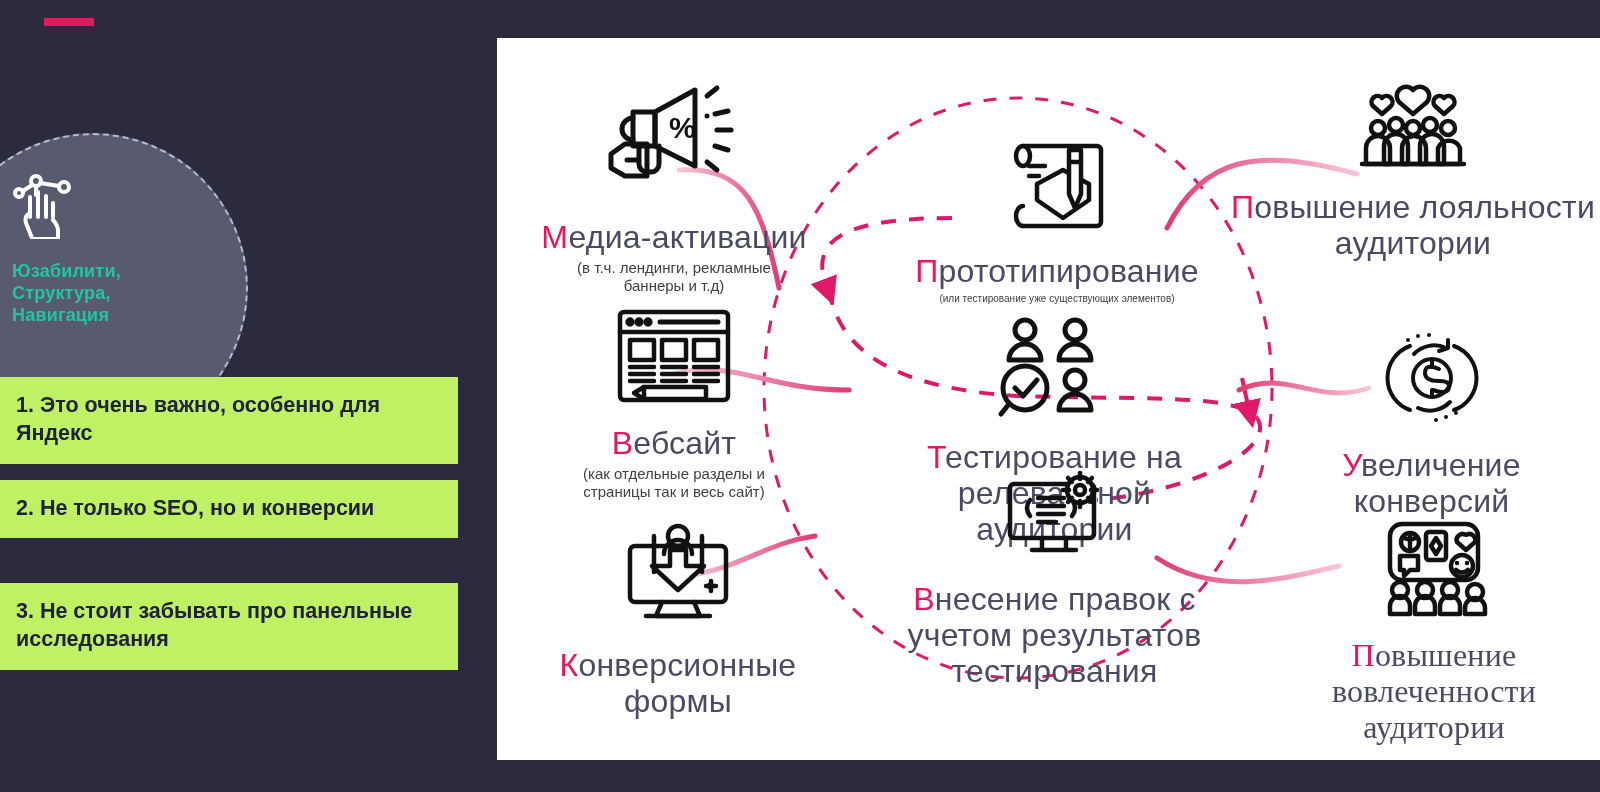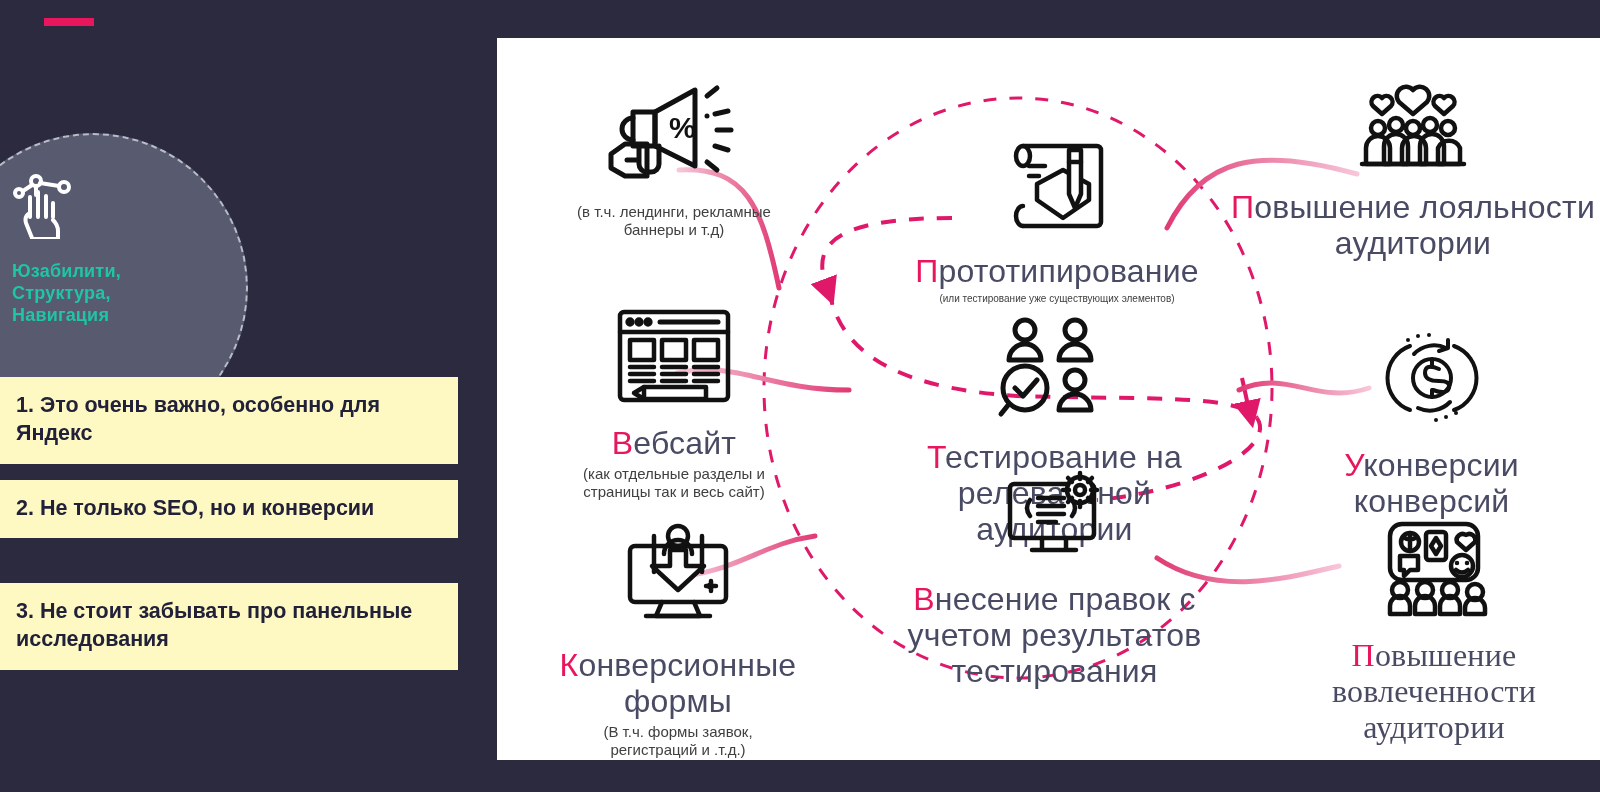--- a/index.html
+++ b/index.html
@@ -33,21 +33,21 @@
     margin-top:22px;
     color:#1ec6a6;
     font-size:18px;line-height:1.22;
     font-weight:700;
     letter-spacing:.2px;
     white-space:pre-line;
   }
   .bullet-box{
     position:absolute;left:0;
     width:458px;
-    background:#fef9c3;
+    background:#bef264;
     color:#22213a;
     font-size:21.5px;
     font-weight:700;
     line-height:1.32;
     padding:14px 18px 16px 16px;
     box-sizing:border-box;
   }
   #bullet-0{top:377px;}
   #bullet-1{top:480px;}
   #bullet-2{top:583px;}
@@ -152,20 +152,21 @@
         <rect x="34" y="32" width="22" height="34"></rect>
         <path d="M34 38 a10 10 0 0 0 0 22"></path>
         <path d="M60 66 v18 a8 8 0 0 1 -8 8 h-4 a8 8 0 0 1 -8 -8 v-18"></path>
         <path d="M12 74 l14 -10 h22 v32 h-22 l-14 -8 z"></path>
         <path d="M28 80 h10"></path>
         <path d="M108 16 l10 -8 M116 34 l13 -3 M118 50 h14 M116 66 l13 4 M108 82 l10 8"></path>
         <path d="M108 36 l0 0"></path>
         <text x="70" y="58" font-family="Liberation Sans, sans-serif" font-size="30" font-weight="700" fill="#111" stroke="none">%</text>
       </g>
     </svg>
+    <div class="node-title"><span class="cap">М</span><span>едиа-активации</span></div>
     <div class="node-sub">(в т.ч. лендинги, рекламные
 баннеры и т.д)</div>
   </div>
 
   <div class="node" id="node-website">
     <svg class="node-icon" width="120" height="100" viewBox="0 0 120 100">
       <g fill="none" stroke="#111" stroke-width="4.5" stroke-linejoin="round" stroke-linecap="round">
         <rect x="6" y="6" width="108" height="88" rx="4"></rect>
         <path d="M6 26 h108"></path>
         <circle cx="16" cy="16" r="2.4" fill="#111"></circle>
@@ -196,22 +197,20 @@
         <path d="M36 18 v36 M84 18 v36"></path>
         <circle cx="60" cy="18" r="10"></circle>
         <path d="M46 36 a14 14 0 0 1 28 0"></path>
         <path d="M34 48 h18 v-16 h16 v16 h18 l-26 24 z" fill="#fff"></path>
         <circle cx="92" cy="68" r="1"></circle>
         <path d="M88 68 h10 M93 63 v10"></path>
       </g>
     </svg>
     <div class="node-title"><span class="cap">К</span><span>онверсионные
 формы</span></div>
-    <div class="node-sub">(В т.ч. формы заявок,
-регистраций и .т.д.)</div>
   </div>
 
   <div class="node" id="node-prototype">
     <svg class="node-icon" width="100" height="96" viewBox="0 0 100 96">
       <g fill="none" stroke="#111" stroke-width="4.5" stroke-linejoin="round" stroke-linecap="round">
         <path d="M16 8 h74 a4 4 0 0 1 4 4 v72 a4 4 0 0 1 -4 4 h-74"></path>
         <path d="M16 8 a7 10 0 0 0 0 20 a7 10 0 0 0 0 -20"></path>
         <path d="M16 68 a7 10 0 0 0 0 20"></path>
         <path d="M22 28 h16 M22 38 h10"></path>
         <path d="M30 46 l26 -14 l26 14 l0 16 l-26 18 l-26 -18 z"></path>
@@ -294,21 +293,21 @@
         <path d="M59 41 q-14 -6 -14 4 q0 8 14 8 q12 0 10 7 q-2 7 -16 2"></path>
         <path d="M52 32 v7 M52 62 v7"></path>
         <circle cx="28" cy="12" r="2" fill="#111" stroke="none"></circle>
         <circle cx="38" cy="8" r="2" fill="#111" stroke="none"></circle>
         <circle cx="49" cy="7" r="2" fill="#111" stroke="none"></circle>
         <circle cx="56" cy="92" r="2" fill="#111" stroke="none"></circle>
         <circle cx="66" cy="89" r="2" fill="#111" stroke="none"></circle>
         <circle cx="76" cy="85" r="2" fill="#111" stroke="none"></circle>
       </g>
     </svg>
-    <div class="node-title"><span class="cap">У</span><span>конверсии конверсий</span></div>
+    <div class="node-title"><span class="cap">У</span><span>величение конверсий</span></div>
   </div>
 
   <div class="node" id="node-engagement">
     <svg class="node-icon" width="112" height="100" viewBox="0 0 112 100">
       <g fill="none" stroke="#111" stroke-width="4.5" stroke-linejoin="round" stroke-linecap="round">
         <rect x="12" y="6" width="88" height="56" rx="12"></rect>
         <circle cx="32" cy="24" r="9"></circle>
         <path d="M25 19 q7 5 14 0 M32 15 v18"></path>
         <rect x="48" y="14" width="20" height="28" rx="3"></rect>
         <path d="M58 20 l5 8 l-5 8 l-5 -8 z"></path>

